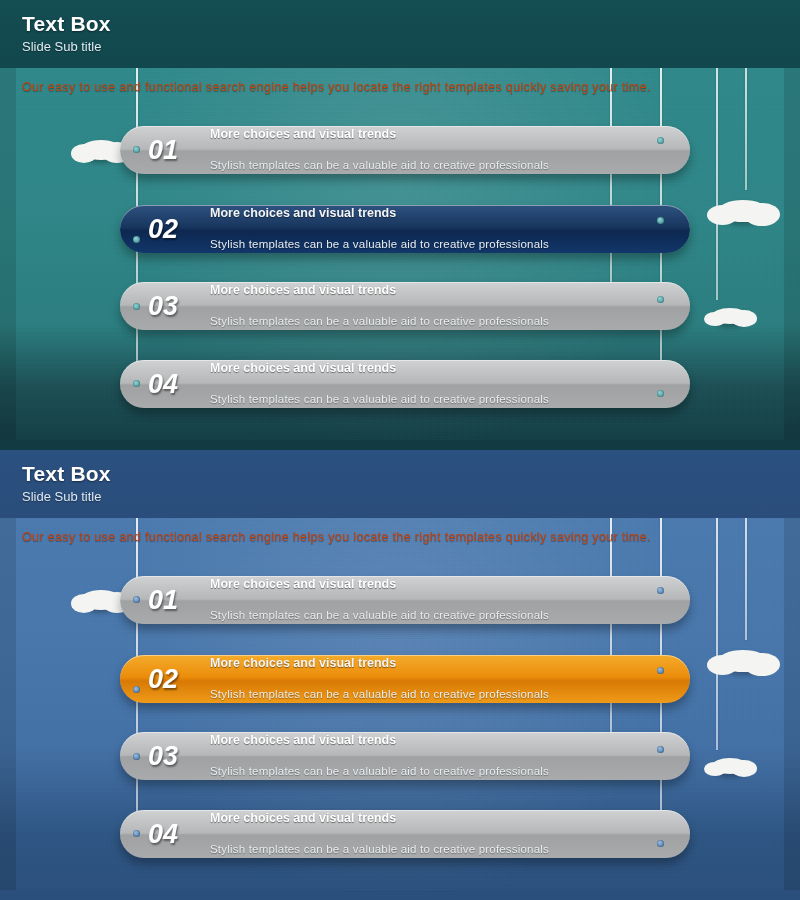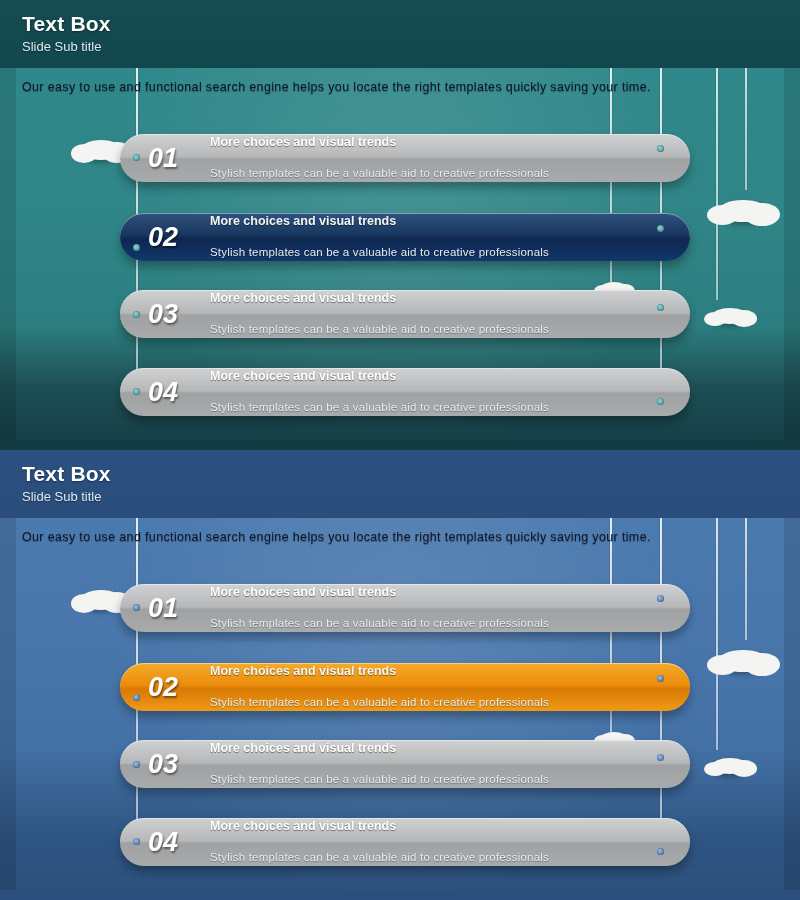--- a/index.html
+++ b/index.html
@@ -72,37 +72,37 @@
   }
   .subtitle {
     color: #dfeaf2;
     font-size: 13px;
     margin-top: 3px;
     text-shadow: 0 1px 1px rgba(0,0,0,.4);
   }
 
   .lead {
     position: absolute; left: 22px; top: 80px;
-    color: #0f172a;
+    color: #c2410c;
     font-size: 12.5px;
     letter-spacing: .35px;
     text-shadow: 0 1px 1px rgba(0,0,0,.35);
   }
 
   
   .string {
     position: absolute;
     width: 2px;
     background: linear-gradient(180deg, rgba(255,255,255,.85), rgba(255,255,255,.55));
     top: 60px;
     box-shadow: 0 0 2px rgba(0,0,0,.18);
   }
 
   
-  .bars { position: absolute; left: 0; top: 16px; width: 800px; height: 450px; }
+  .bars { position: absolute; left: 0; top: 8px; width: 800px; height: 450px; }
   .bar {
     position: absolute;
     left: 120px; width: 570px; height: 48px;
     border-radius: 24px;
     display: flex;
     align-items: center;
     box-shadow: 0 6px 10px rgba(0,0,0,.30), inset 0 1px 0 rgba(255,255,255,.45);
   }
   .bar--grey {
     background: linear-gradient(180deg, #cfd1d2 0%, #b5b7b8 48%, #9fa1a2 52%, #a8aaab 100%);

